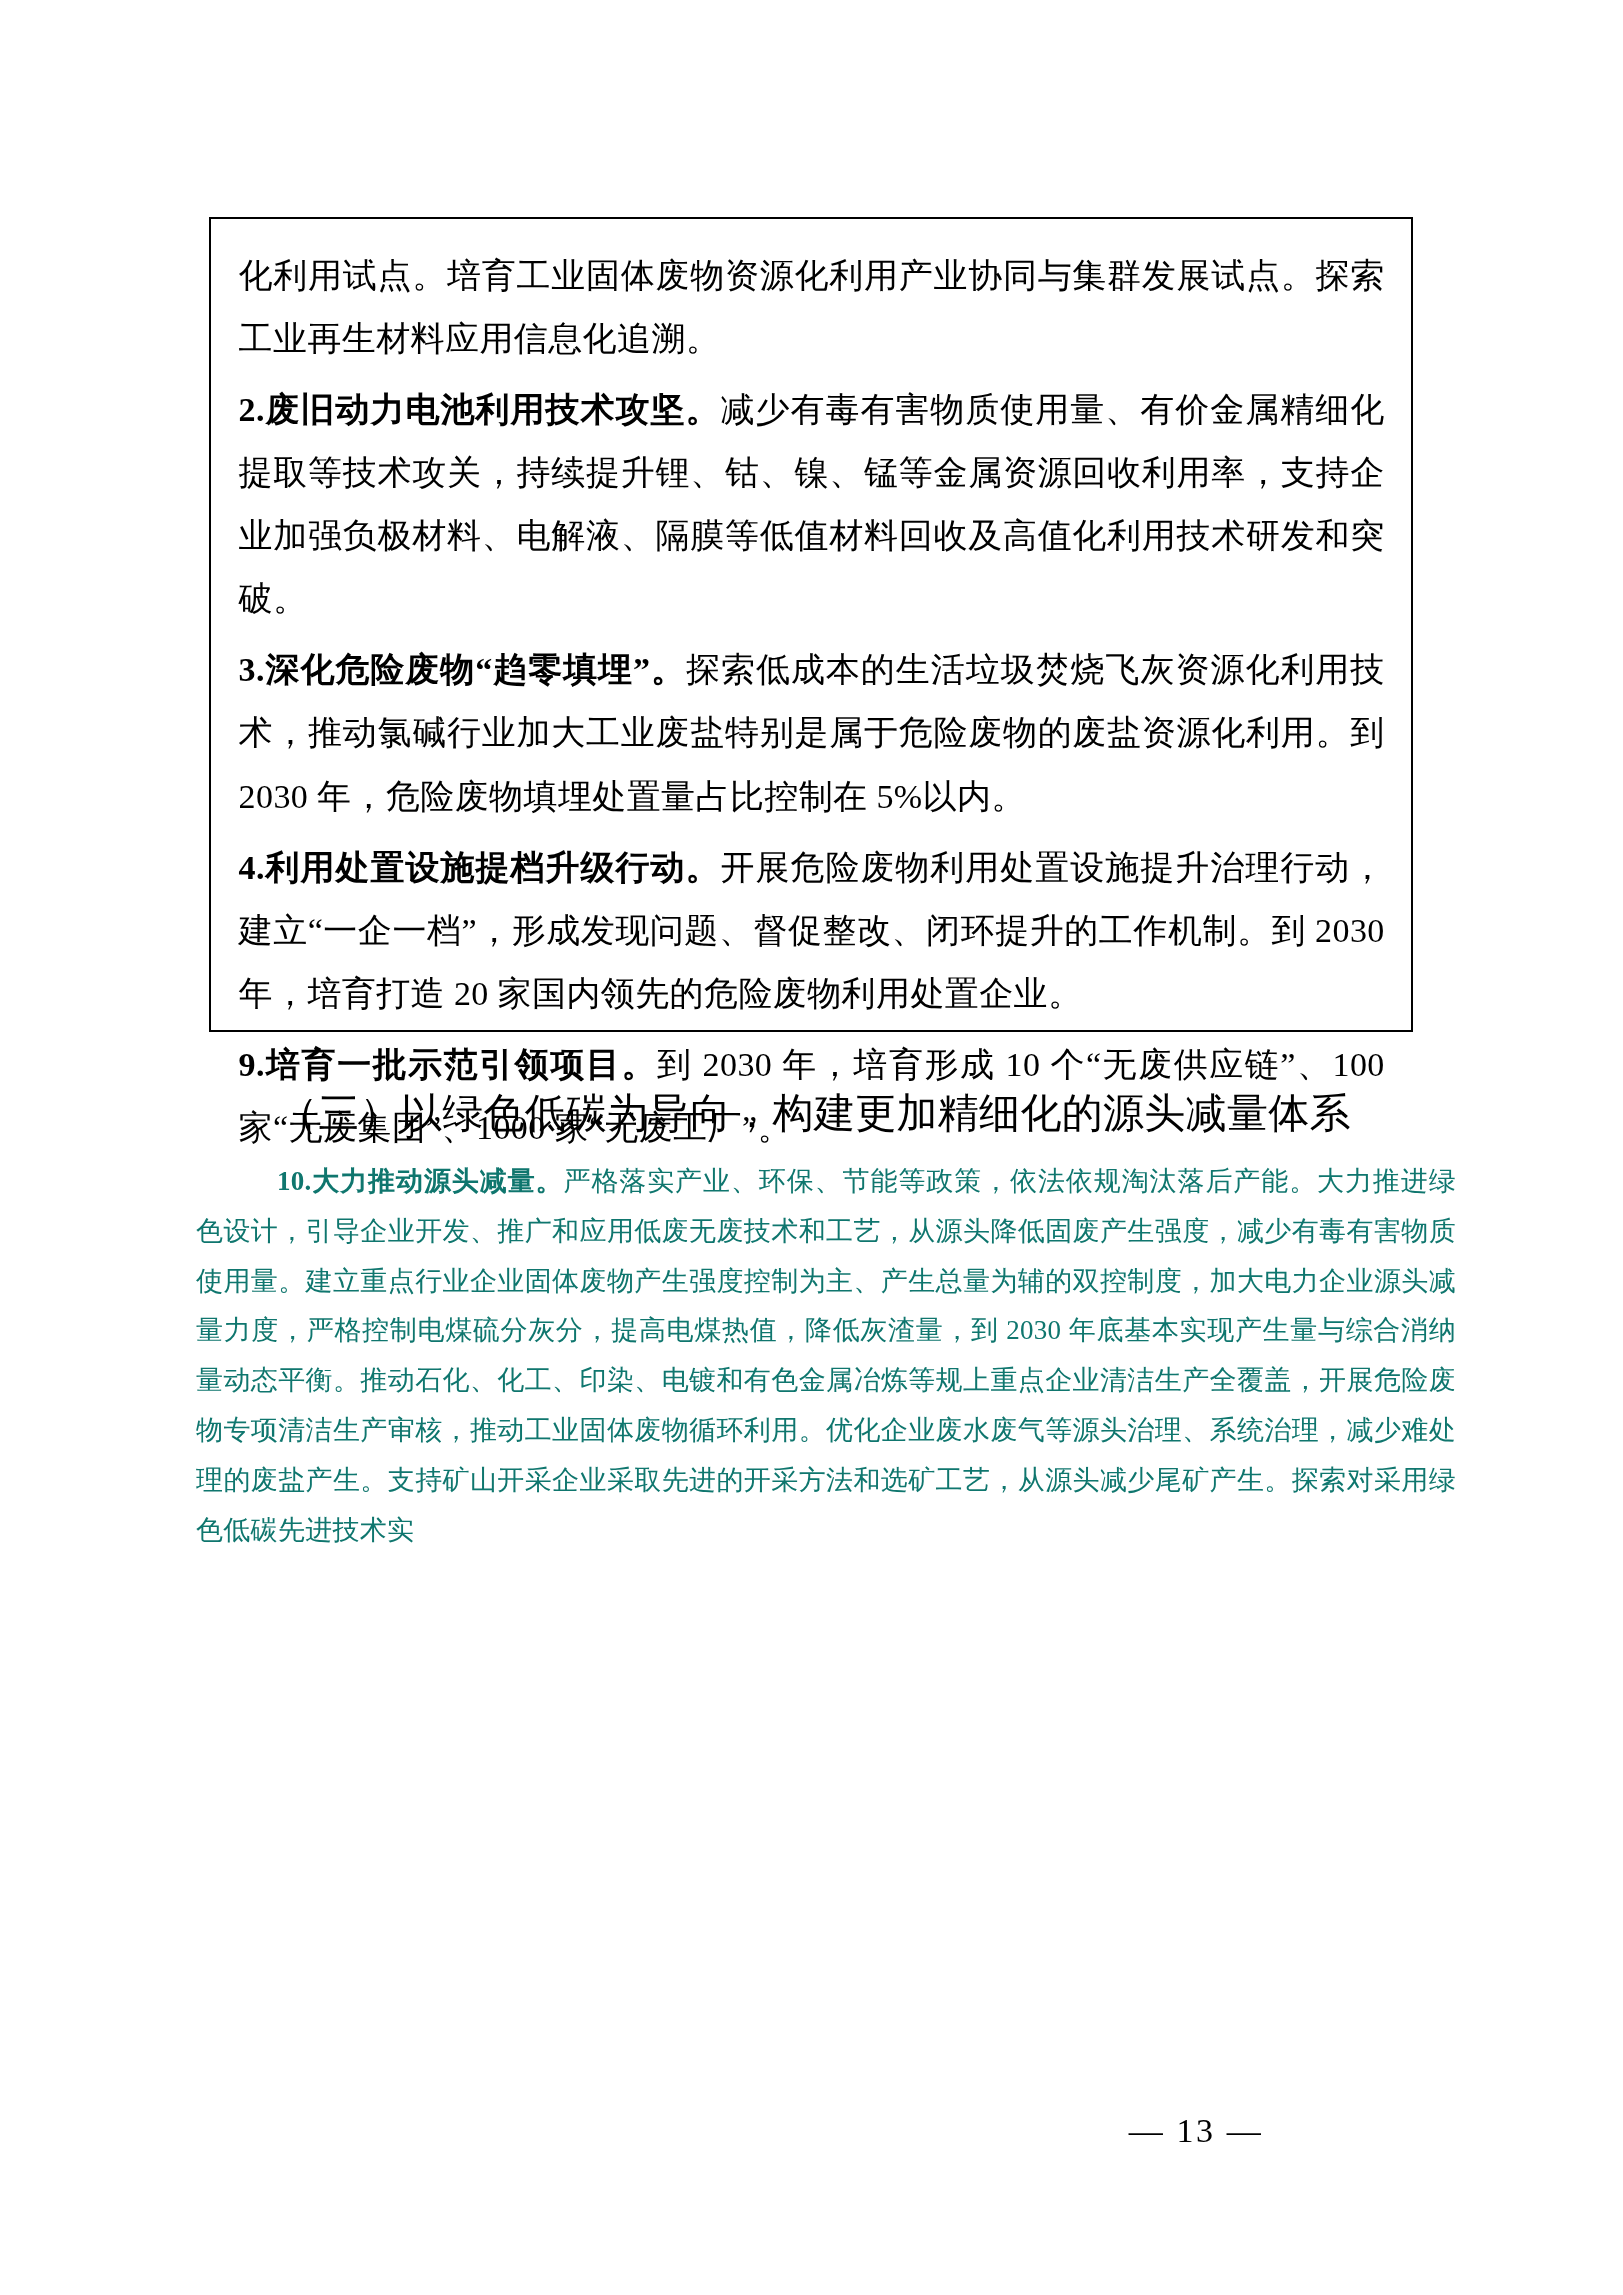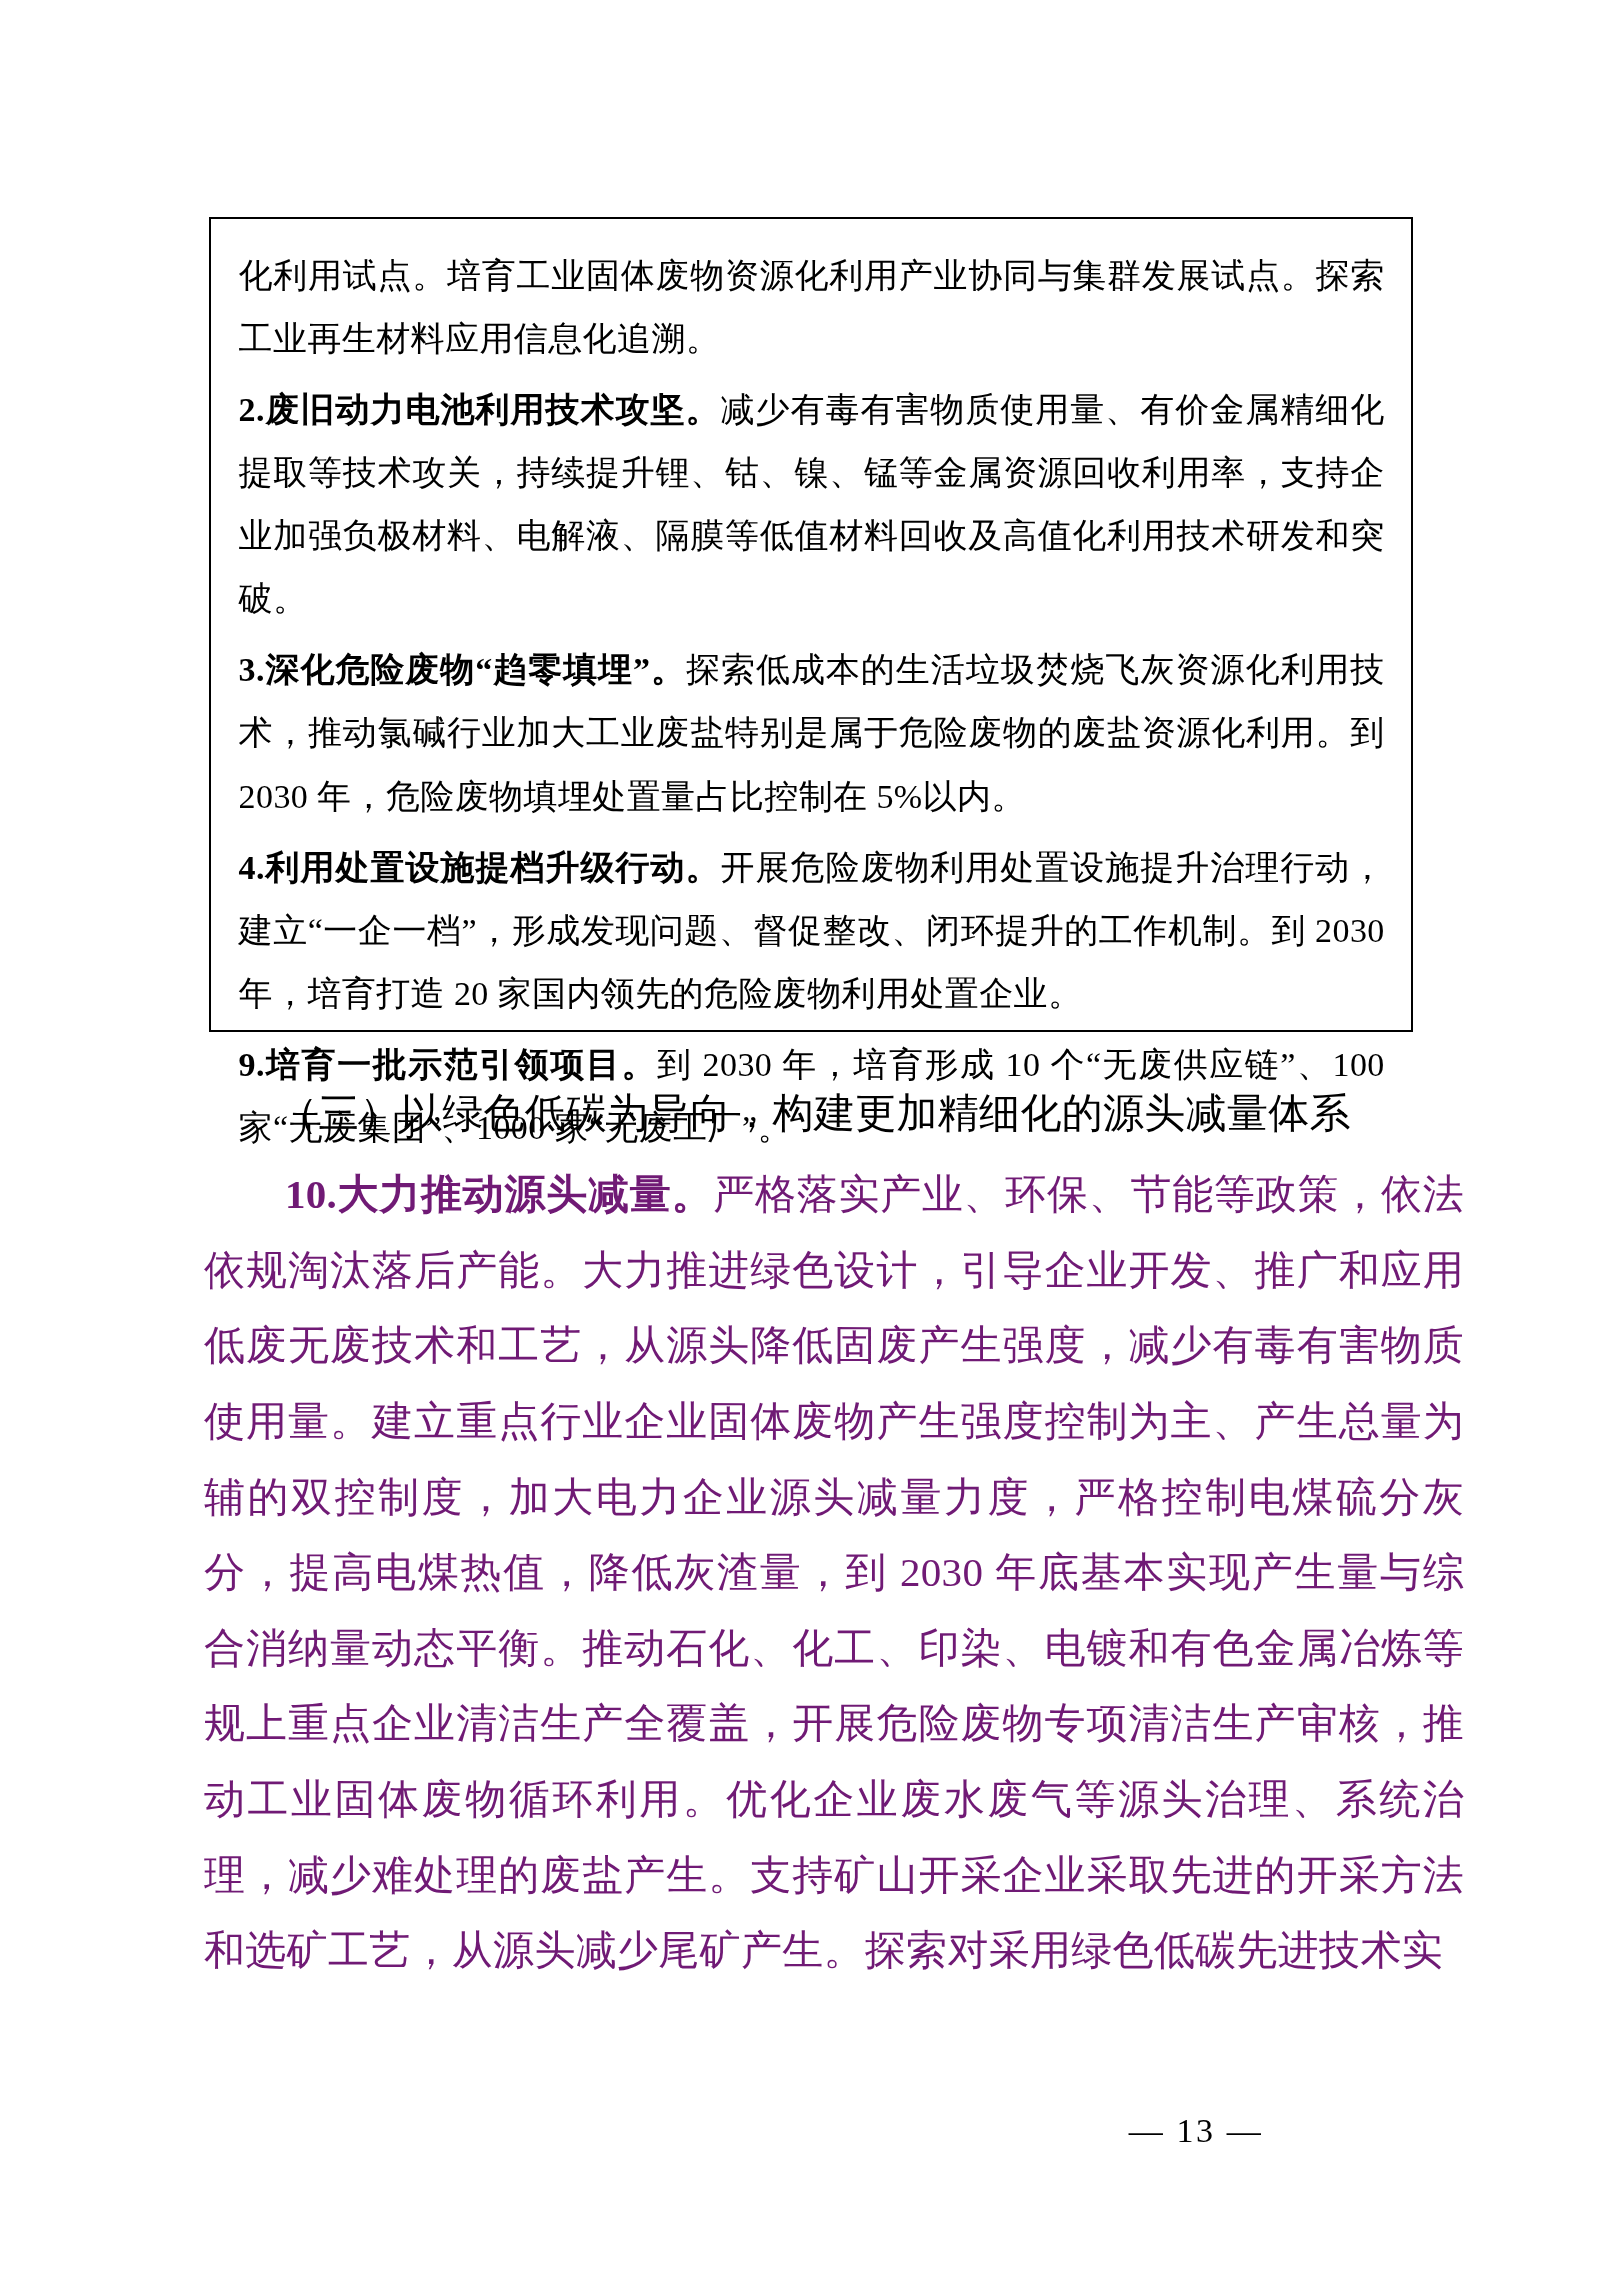--- a/index.html
+++ b/index.html
@@ -58,26 +58,26 @@
     line-height: 1.62;
     color: #000000;
     text-align: justify;
     text-justify: inter-ideograph;
     text-indent: 81px;
     letter-spacing: 0.3px;
   }
 
   .body-para {
     position: absolute;
-    left: 204px;
+    left: 196px;
     top: 1157px;
     width: 1260px;
-    font-size: 41px;
+    font-size: 27px;
     line-height: 1.845;
-    color: #701a75;
+    color: #0f766e;
     text-align: justify;
     text-justify: inter-ideograph;
     text-indent: 81px;
     letter-spacing: 0.3px;
   }
   .body-para .lead { font-weight: 700; }
 
   
   .page-footer {
     position: absolute;

